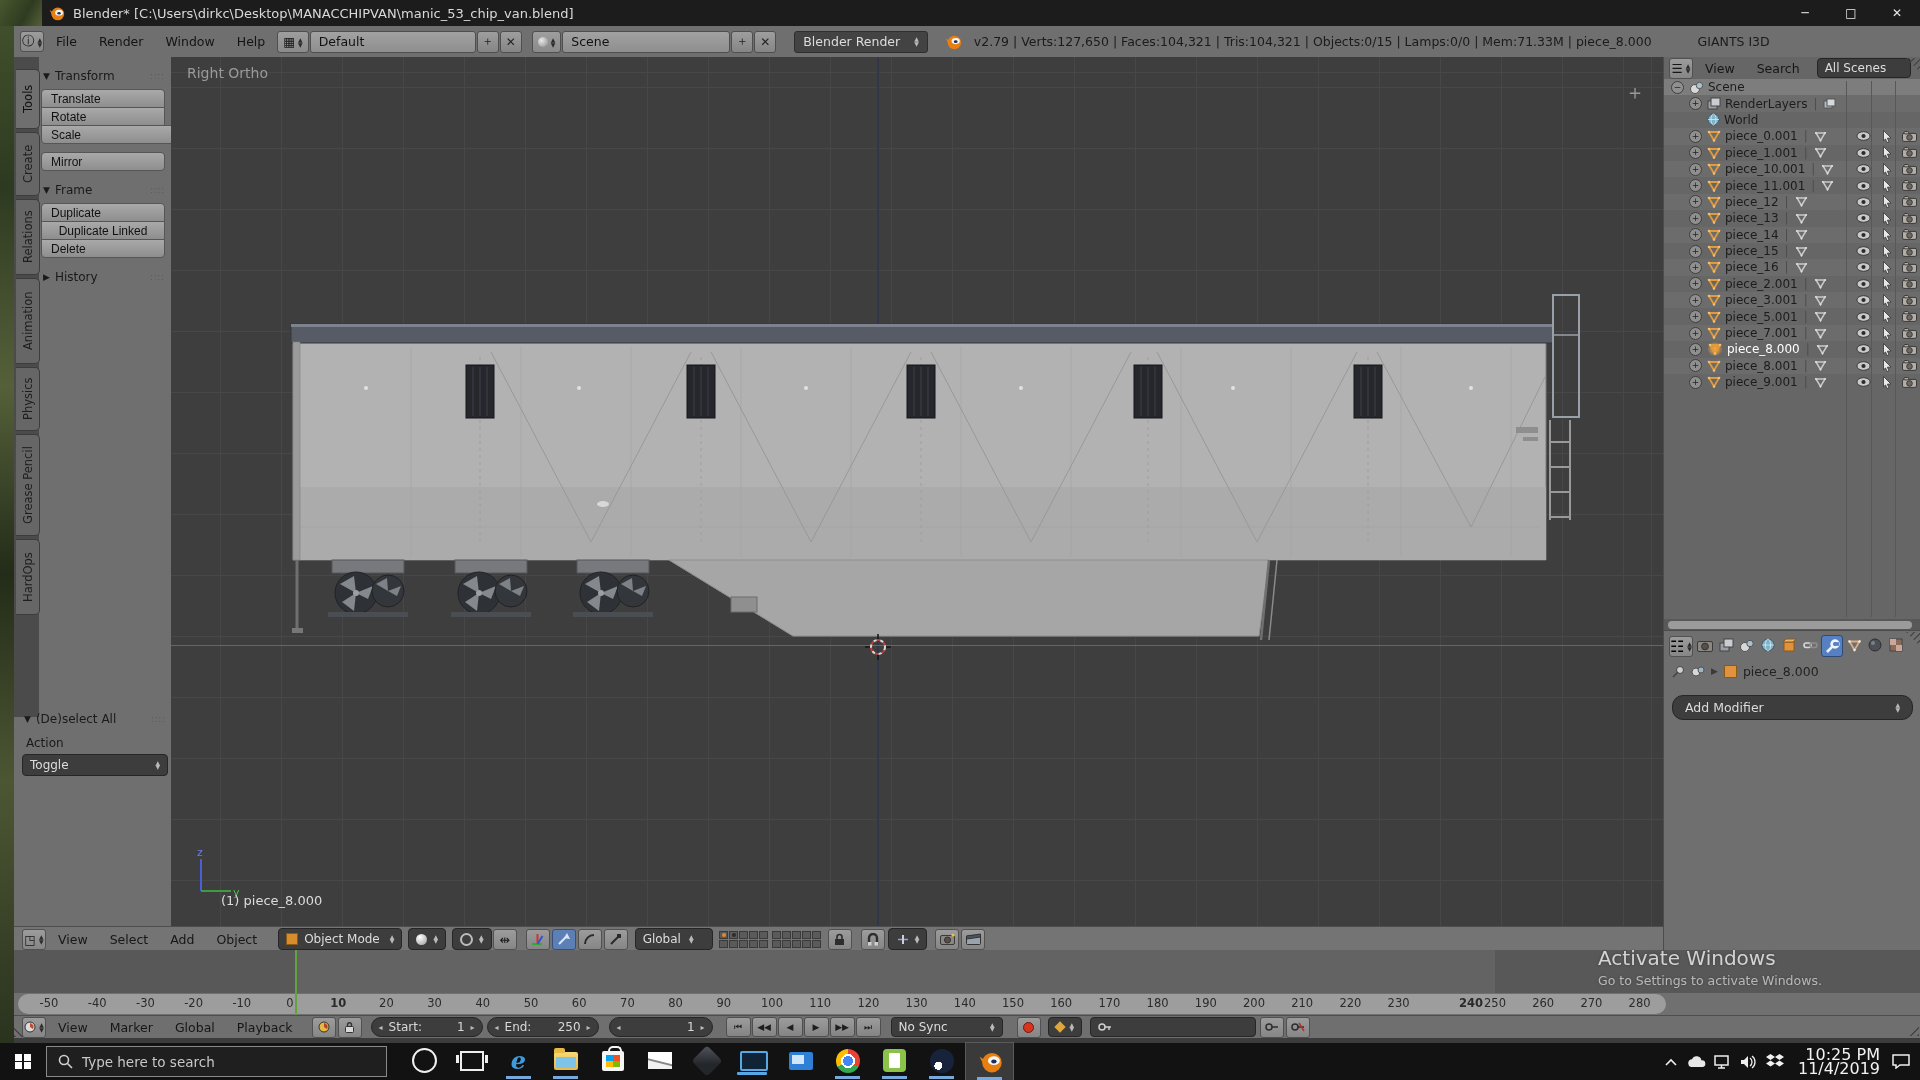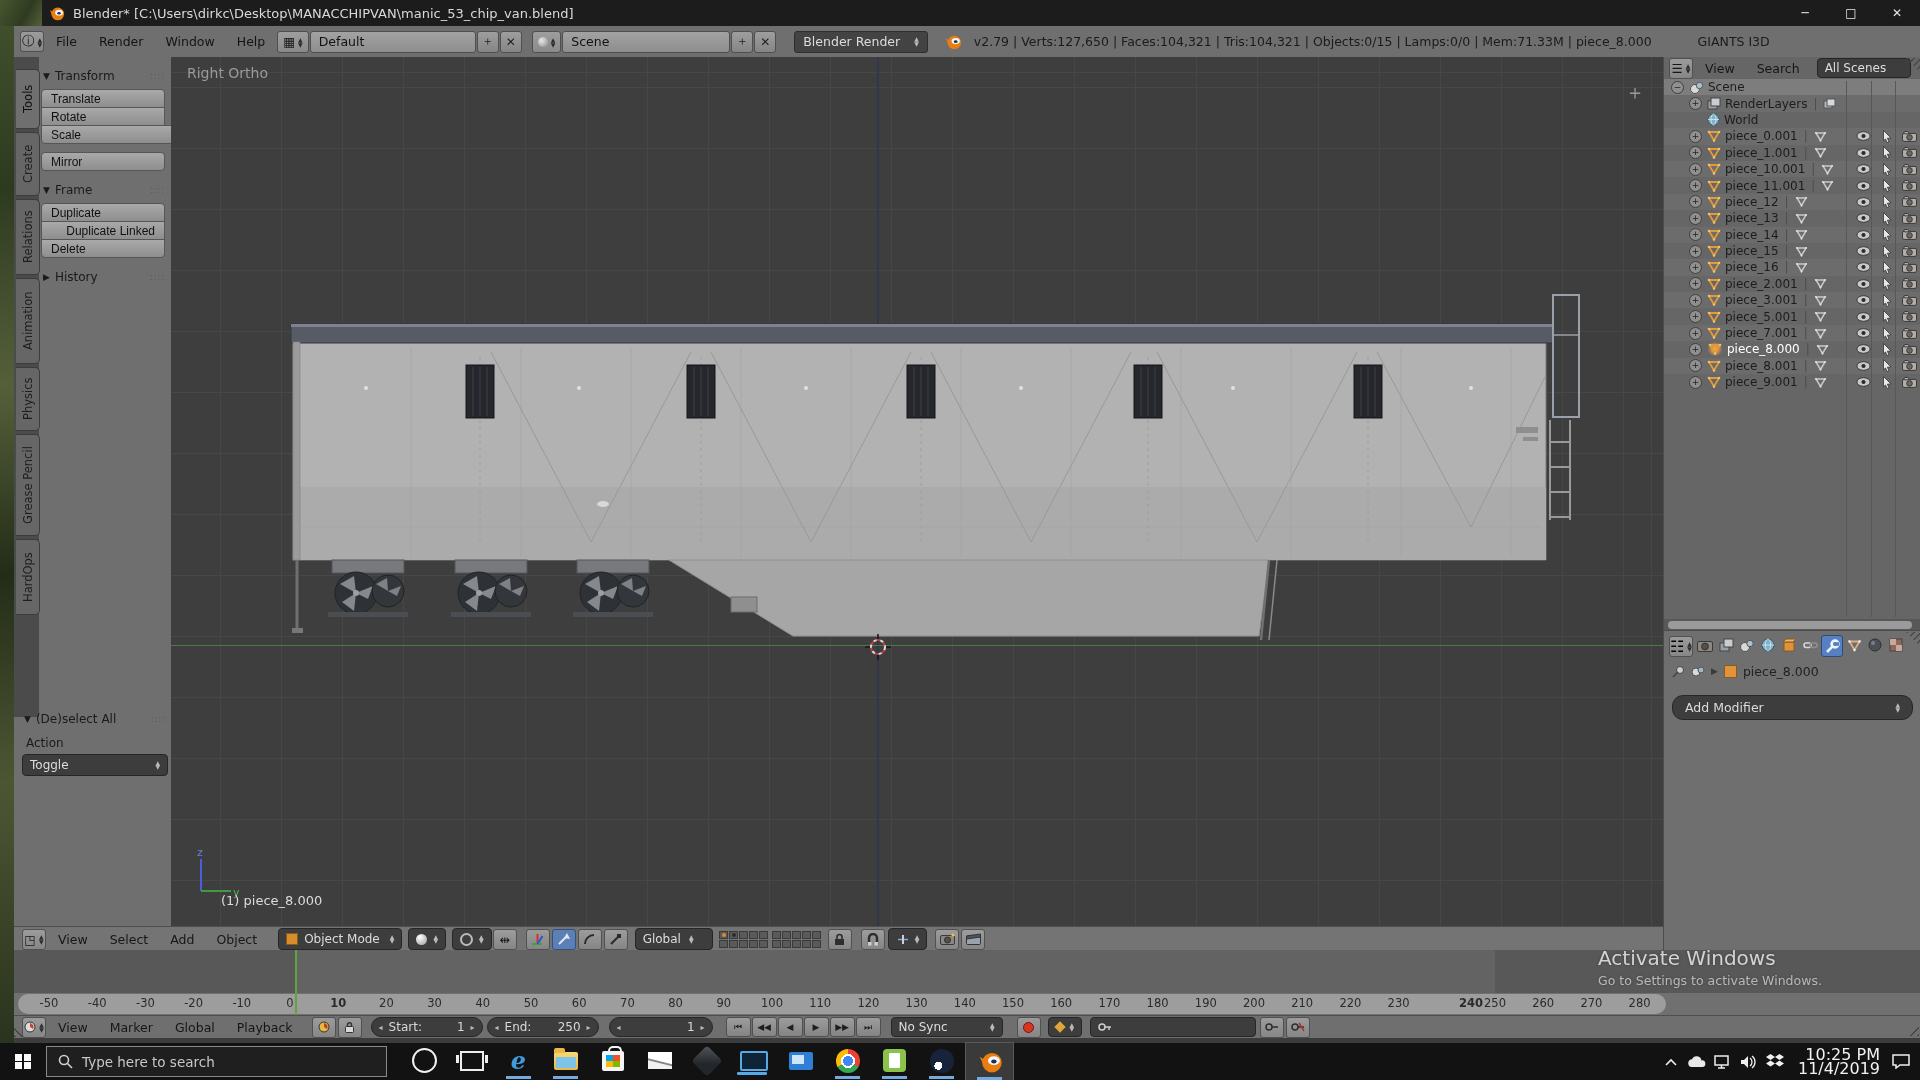--- a/index.html
+++ b/index.html
@@ -259,21 +259,21 @@
         </div>
       <button class="tool-btn single" style="width:124px;text-align:left">Mirror</button>
       <div class="hr-sep"></div>
       <div class="panel-hdr">
           <span class="tri">▼</span>
           <span>Frame</span>
           <span class="grip">::::</span>
         </div>
       <div class="grp" id="edit-btns">
           <button class="tool-btn" style="width: 124px; text-align: left;">Duplicate</button>
-          <button class="tool-btn" style="width: 124px; text-align: right;">Duplicate Linked</button>
+          <button class="tool-btn" style="width: 124px; text-align: center;">Duplicate Linked</button>
           <button class="tool-btn" style="width: 124px; text-align: left;">Delete</button>
         </div>
       <div class="hr-sep"></div>
       <div class="panel-hdr">
           <span class="tri">▶</span>
           <span>History</span>
           <span class="grip">::::</span>
         </div>
     </div>
     <div id="deselect-panel">

